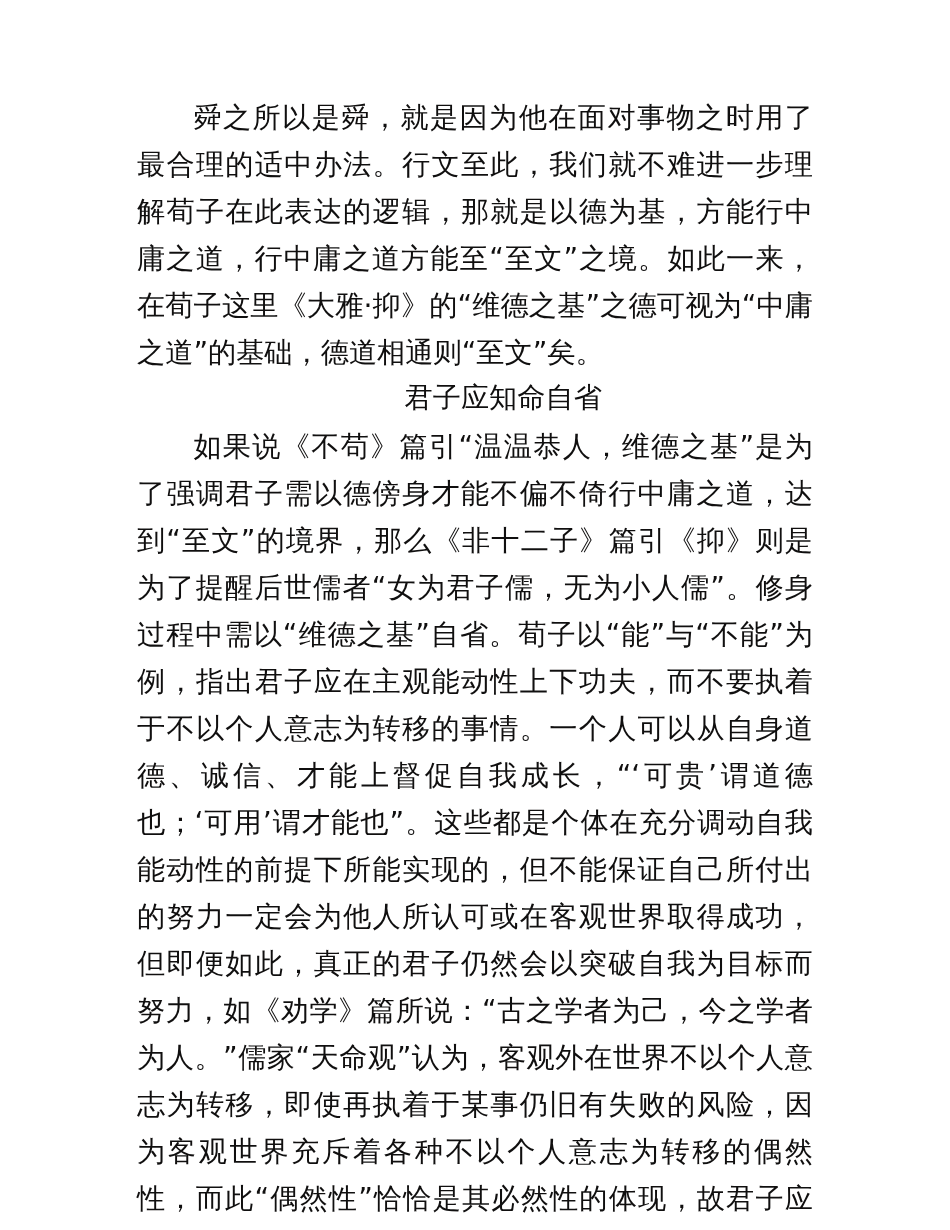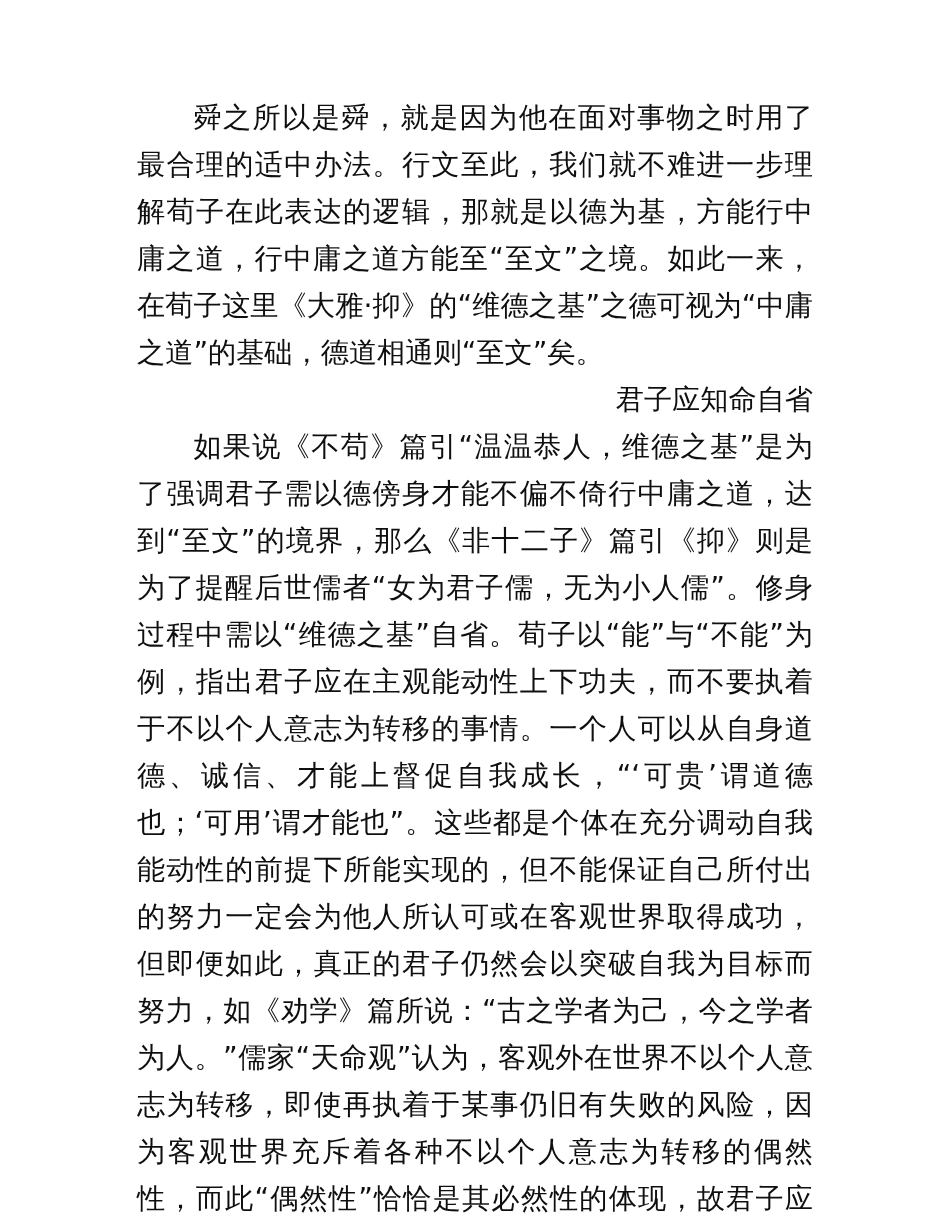--- a/index.html
+++ b/index.html
@@ -33,21 +33,22 @@
     line-height: 47px;
     letter-spacing: 0px;
     text-align: justify;
     text-justify: inter-character;
     text-indent: 2em;
     color: #100f0f;
     font-weight: 500;
     word-break: break-all;
   }
   .para.heading {
-    text-align: right;
+    text-align: center;
+    font-family: Liberation Mono, monospace;
   }
 </style>
 </head>
 <body>
 
 <div id="page">
   <div id="content">
 
     <p class="para">舜之所以是舜，就是因为他在面对事物之时用了最合理的适中办法。行文至此，我们就不难进一步理解荀子在此表达的逻辑，那就是以德为基，方能行中庸之道，行中庸之道方能至“至文”之境。如此一来，在荀子这里《大雅·抑》的“维德之基”之德可视为“中庸之道”的基础，德道相通则“至文”矣。</p>
 

